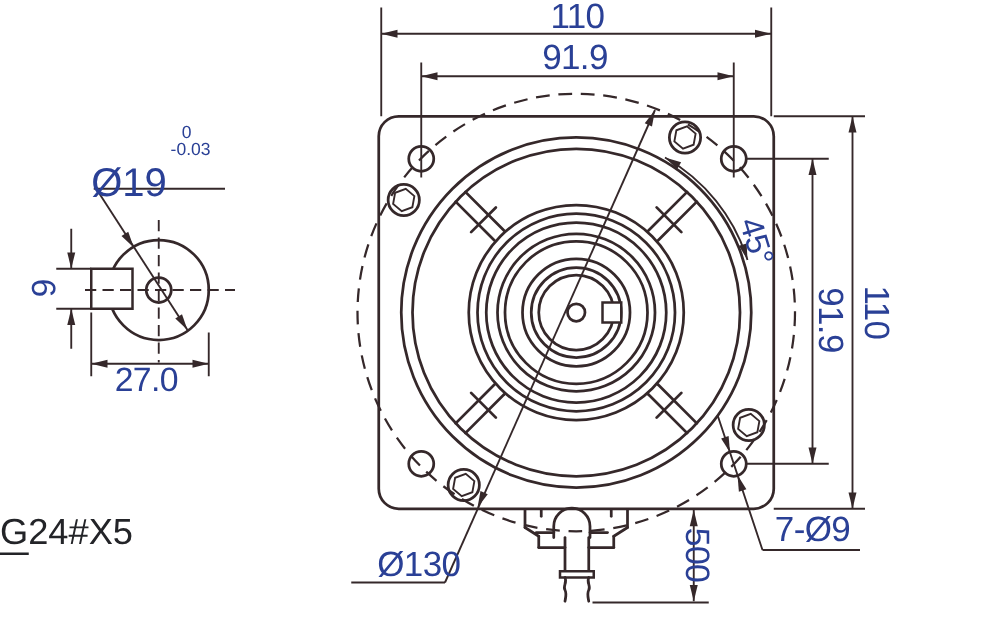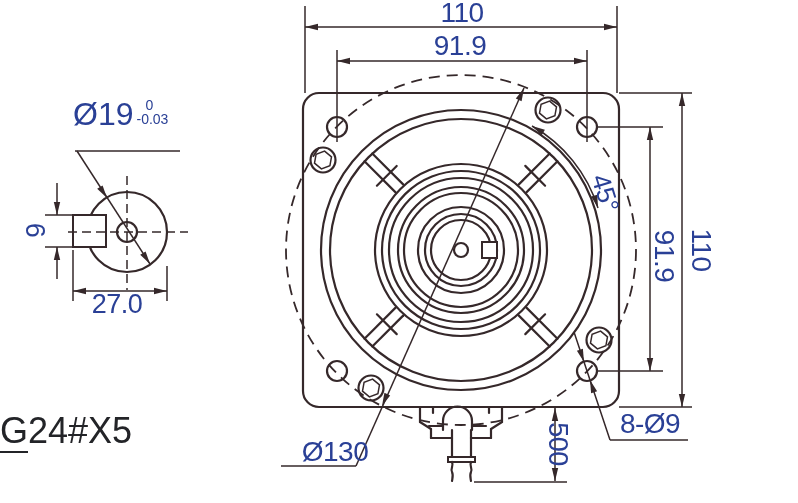--- a/index.html
+++ b/index.html
@@ -11,24 +11,24 @@
   .dash{stroke:var(--line);stroke-width:1.8;fill:none;stroke-dasharray:11 7;}
   .cl{stroke:var(--line);stroke-width:1.5;fill:none;stroke-dasharray:9 5;}
   .arr{fill:var(--line);stroke:none;}
   .wh{fill:#fff;stroke:var(--line);stroke-width:2;}
   .lbl{position:absolute;color:var(--dim);font-size:28px;letter-spacing:-0.5px;
        white-space:nowrap;transform:translate(-50%,-50%);}
   .rot90{transform:translate(-50%,-50%) rotate(90deg);}
   .rot73{transform:translate(-50%,-50%) rotate(73deg);}
   .fs27{font-size:27px;} .fs26{font-size:26px;}
   #dia19{position:absolute;left:73px;top:98px;display:flex;align-items:flex-start;color:var(--dim);}
-  #dia19 .main{font-size:32px;line-height:32px;}
+  #dia19 .main{font-size:32px;line-height:32px;margin-top:32px;}
   .tolstack{display:flex;flex-direction:column;font-size:14px;line-height:14px;margin:0 0 0 3px;}
   .tolstack .up{padding-left:9px;}
-  #title{position:absolute;left:0px;top:410px;font-size:36px;color:var(--title);
+  #title{position:absolute;left:0px;top:410px;font-size:29px;color:var(--title);
          letter-spacing:0px;white-space:nowrap;}
   #title .u{border-bottom:2.5px solid var(--title);padding-bottom:0px;}
 </style>
 </head>
 <body>
 
 <div id="canvas">
 
   <svg width="798" height="503" viewBox="0 0 798 503">
 
@@ -179,21 +179,21 @@
       <polygon class="arr" points="73,291 86,287.8 86,294.2"></polygon>
       <polygon class="arr" points="167,291 154,287.8 154,294.2"></polygon>
     </g>
   </svg>
 
   <div class="lbl" style="left:462px;top:13px;">110</div>
   <div class="lbl" style="left:460px;top:46px;">91.9</div>
   <div class="lbl rot90" style="left:701px;top:250px;">110</div>
   <div class="lbl rot90" style="left:664px;top:256px;">91.9</div>
   <div class="lbl rot73 fs26" style="left:605px;top:193px;">45°</div>
-  <div class="lbl" style="left:650px;top:424px;">8-Ø9</div>
+  <div class="lbl" style="left:650px;top:424px;">7-Ø9</div>
   <div class="lbl" style="left:335px;top:452px;text-align:right;">Ø130</div>
   <div class="lbl rot90 fs27" style="left:557px;top:444px;">500</div>
 
   <div id="dia19">
     <span class="main">Ø19</span>
     <span class="tolstack">
       <span class="up">0</span>
       <span class="low">-0.03</span>
     </span>
   </div>

